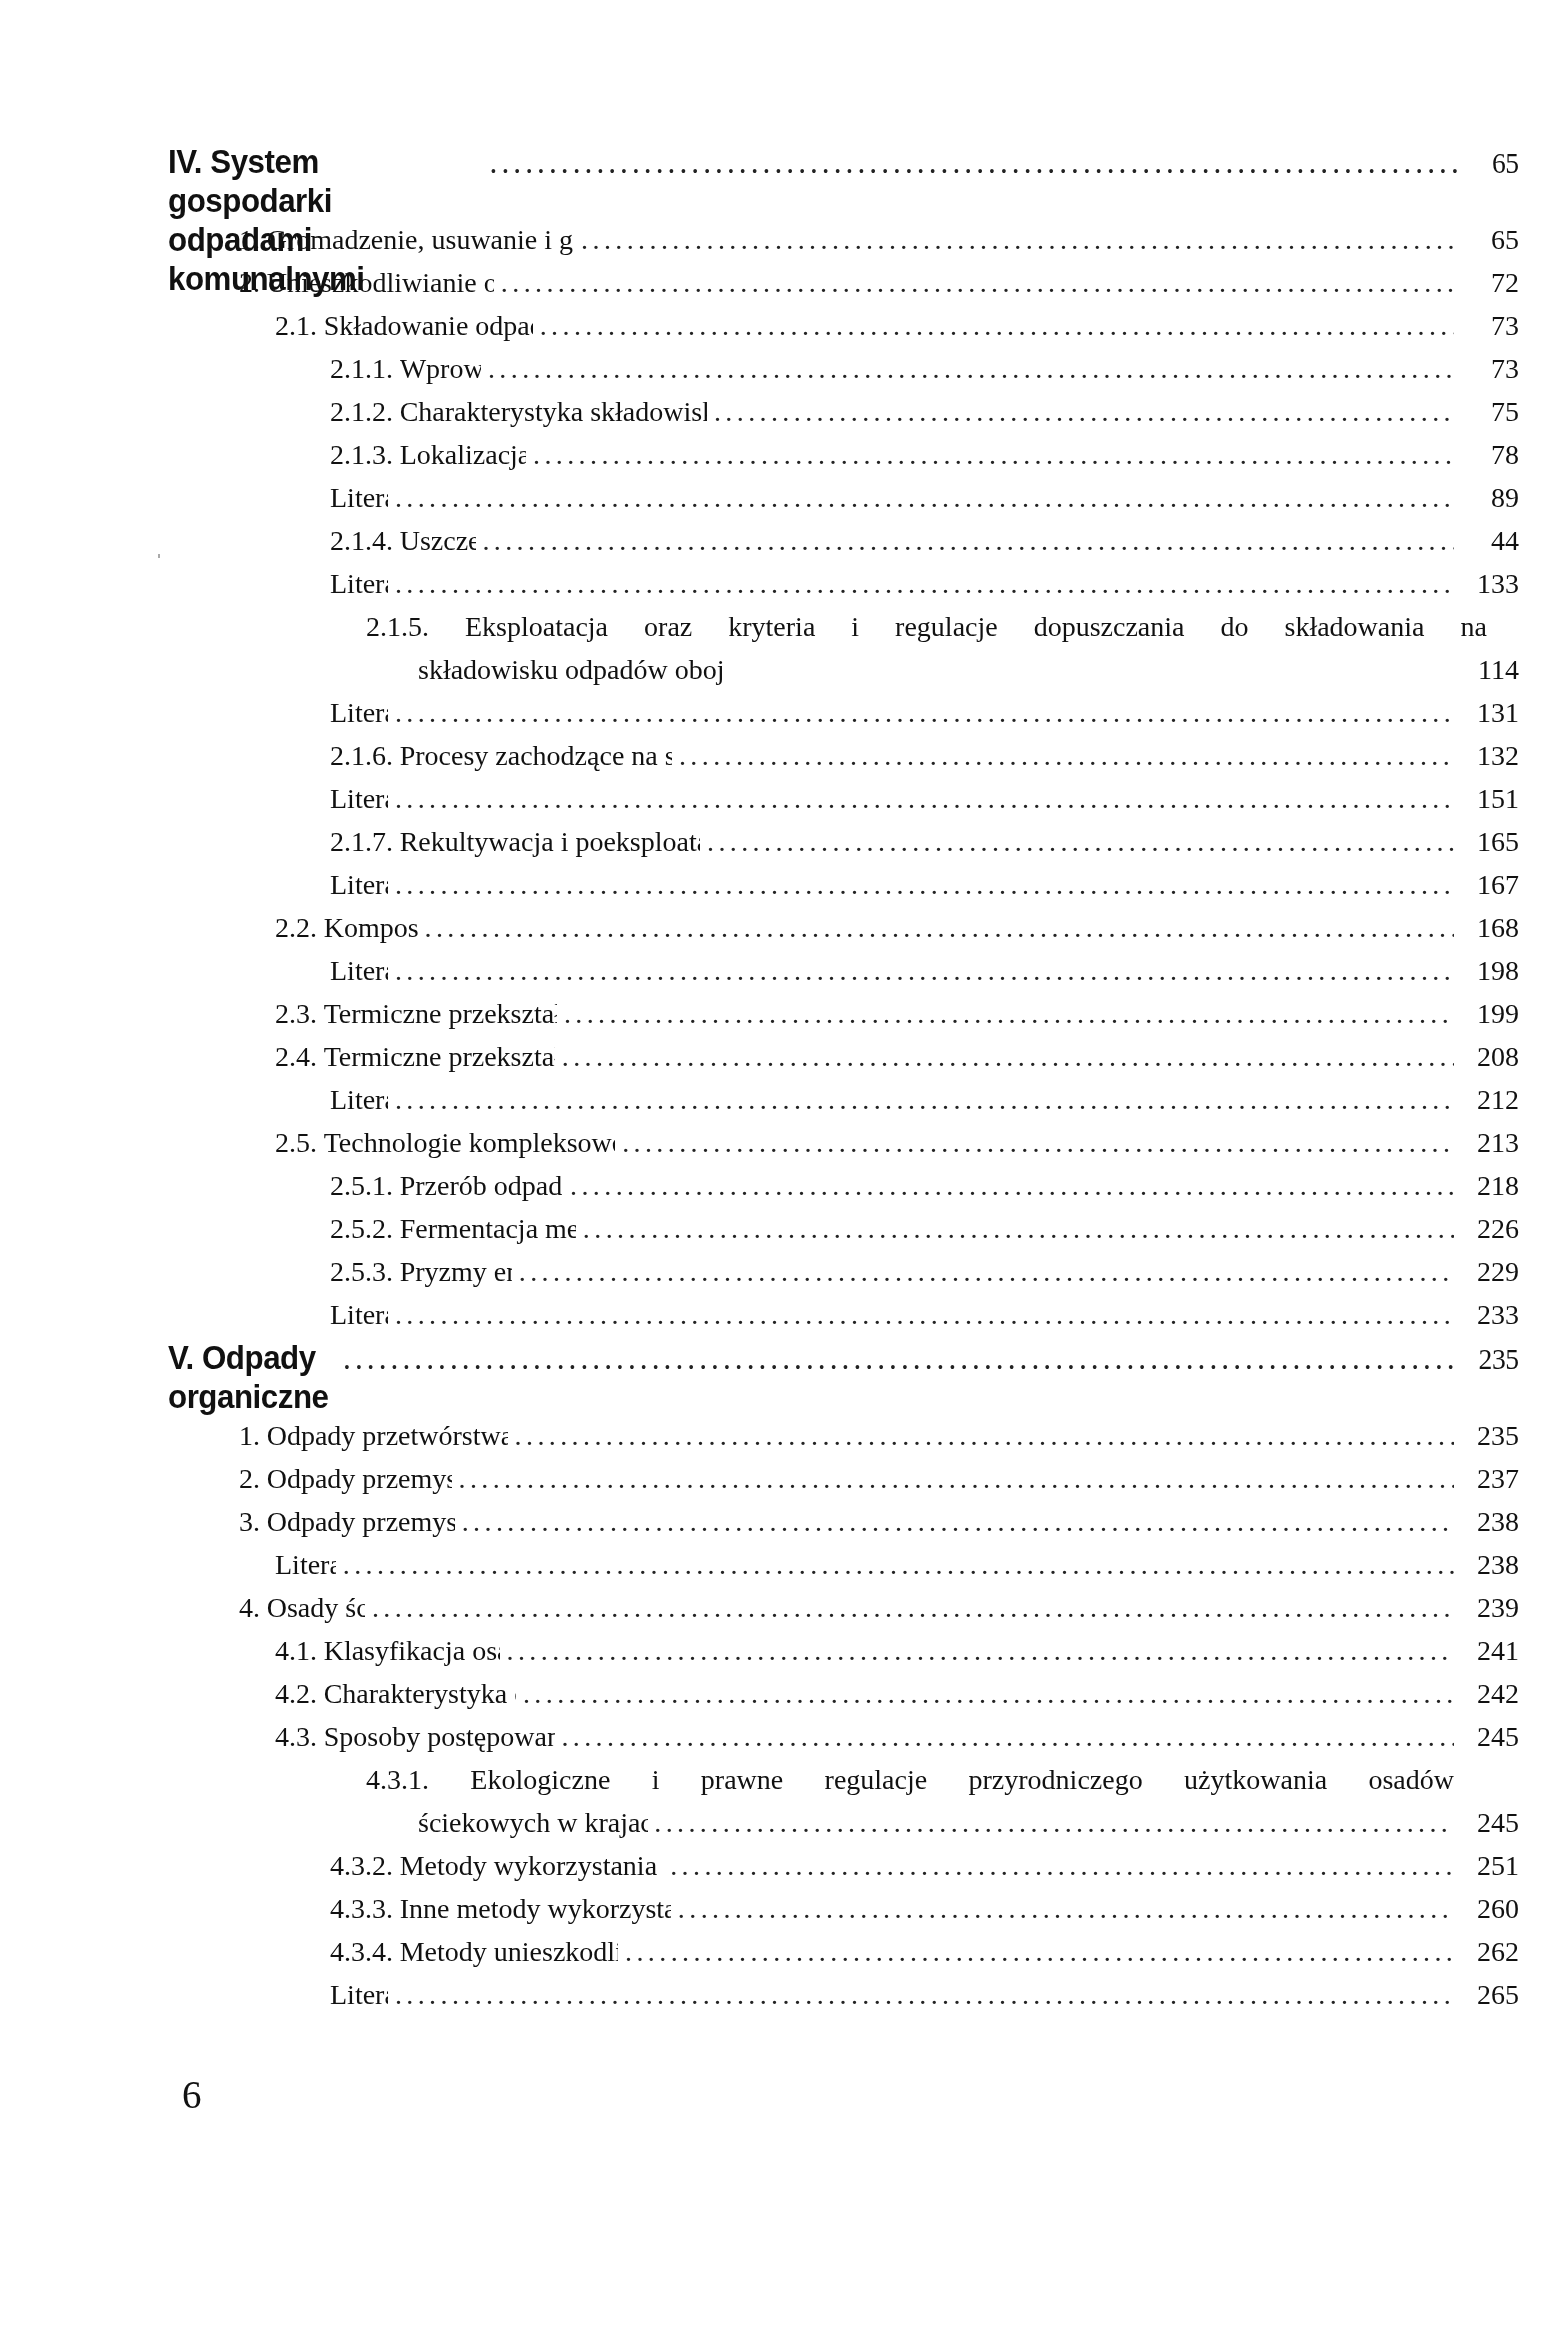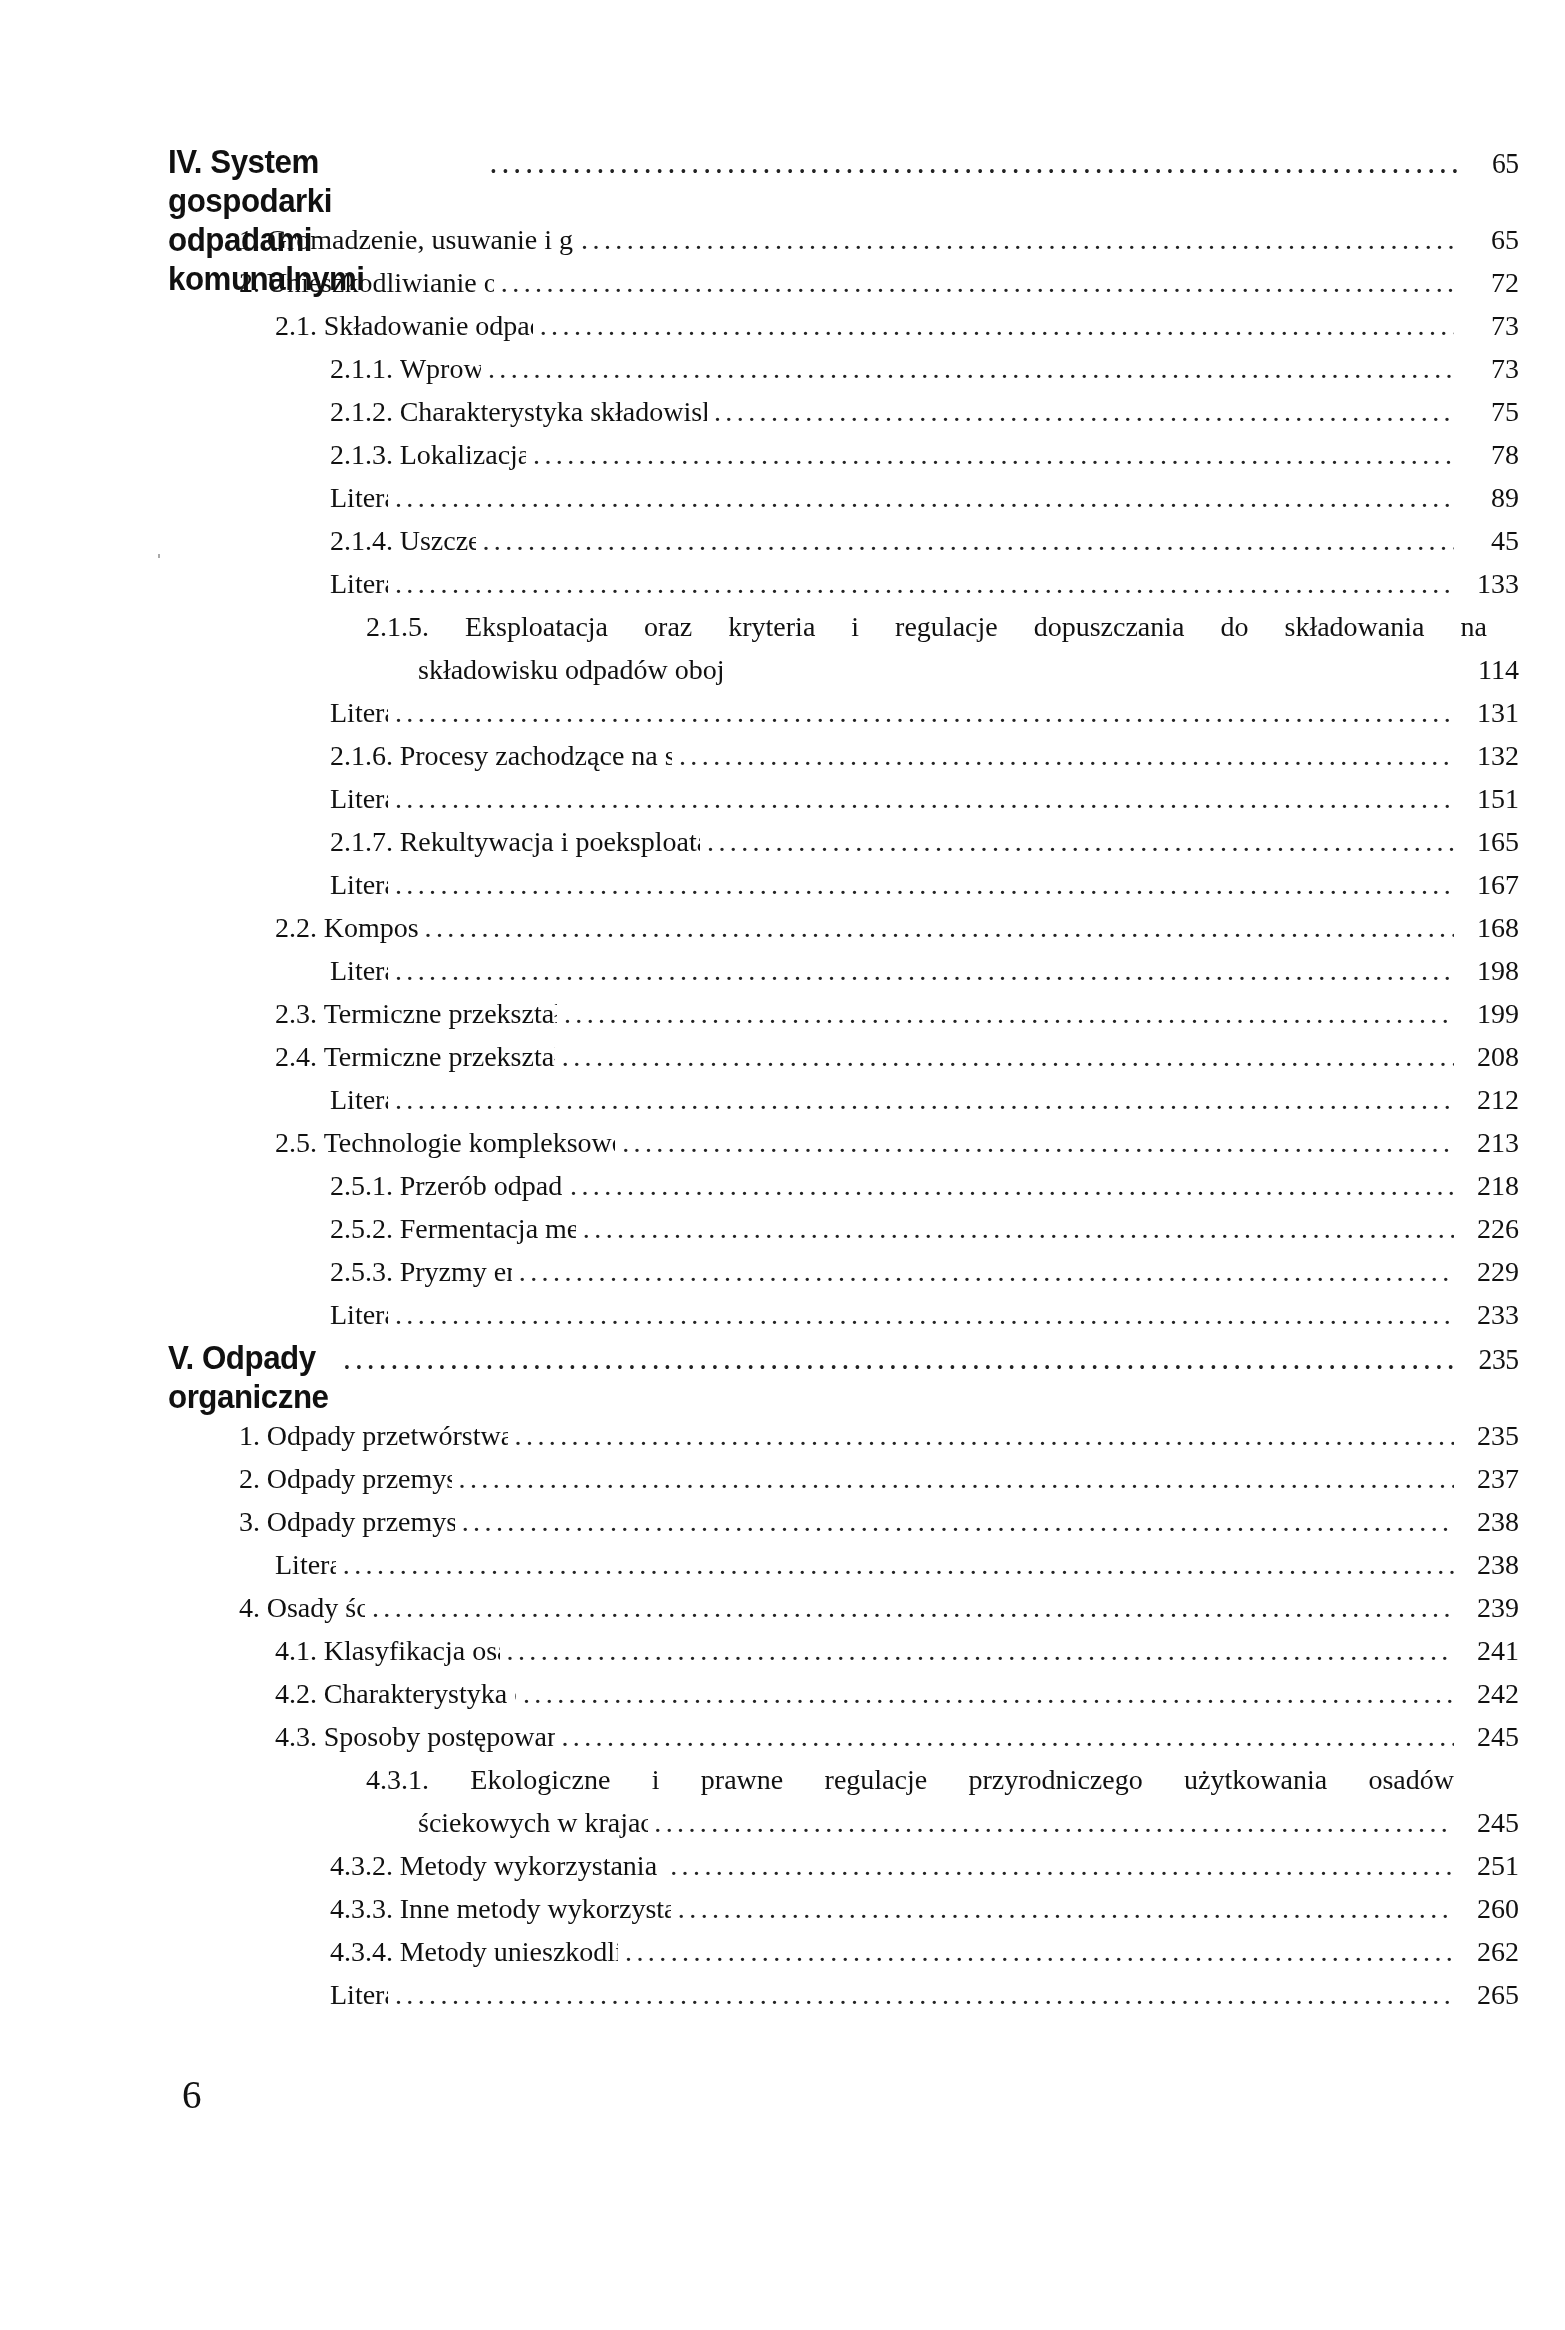--- a/index.html
+++ b/index.html
@@ -158,21 +158,21 @@
         </div>
         <div class="entry lvl3">
           <span class="title">Literatura</span>
           <span class="dots"></span>
           <span class="page-no">89</span>
         </div>
         <div class="entry lvl3">
           <span class="num">2.1.4.</span>
           <span class="title">Uszczelnienia</span>
           <span class="dots"></span>
-          <span class="page-no">45</span>
+          <span class="page-no">44</span>
         </div>
         <div class="entry lvl3">
           <span class="title">Literatura</span>
           <span class="dots"></span>
           <span class="page-no">133</span>
         </div>
         <div class="entry multi lvl3">
           <div class="line1">
             <span>2.1.5.</span>
             <span>Eksploatacja</span>

